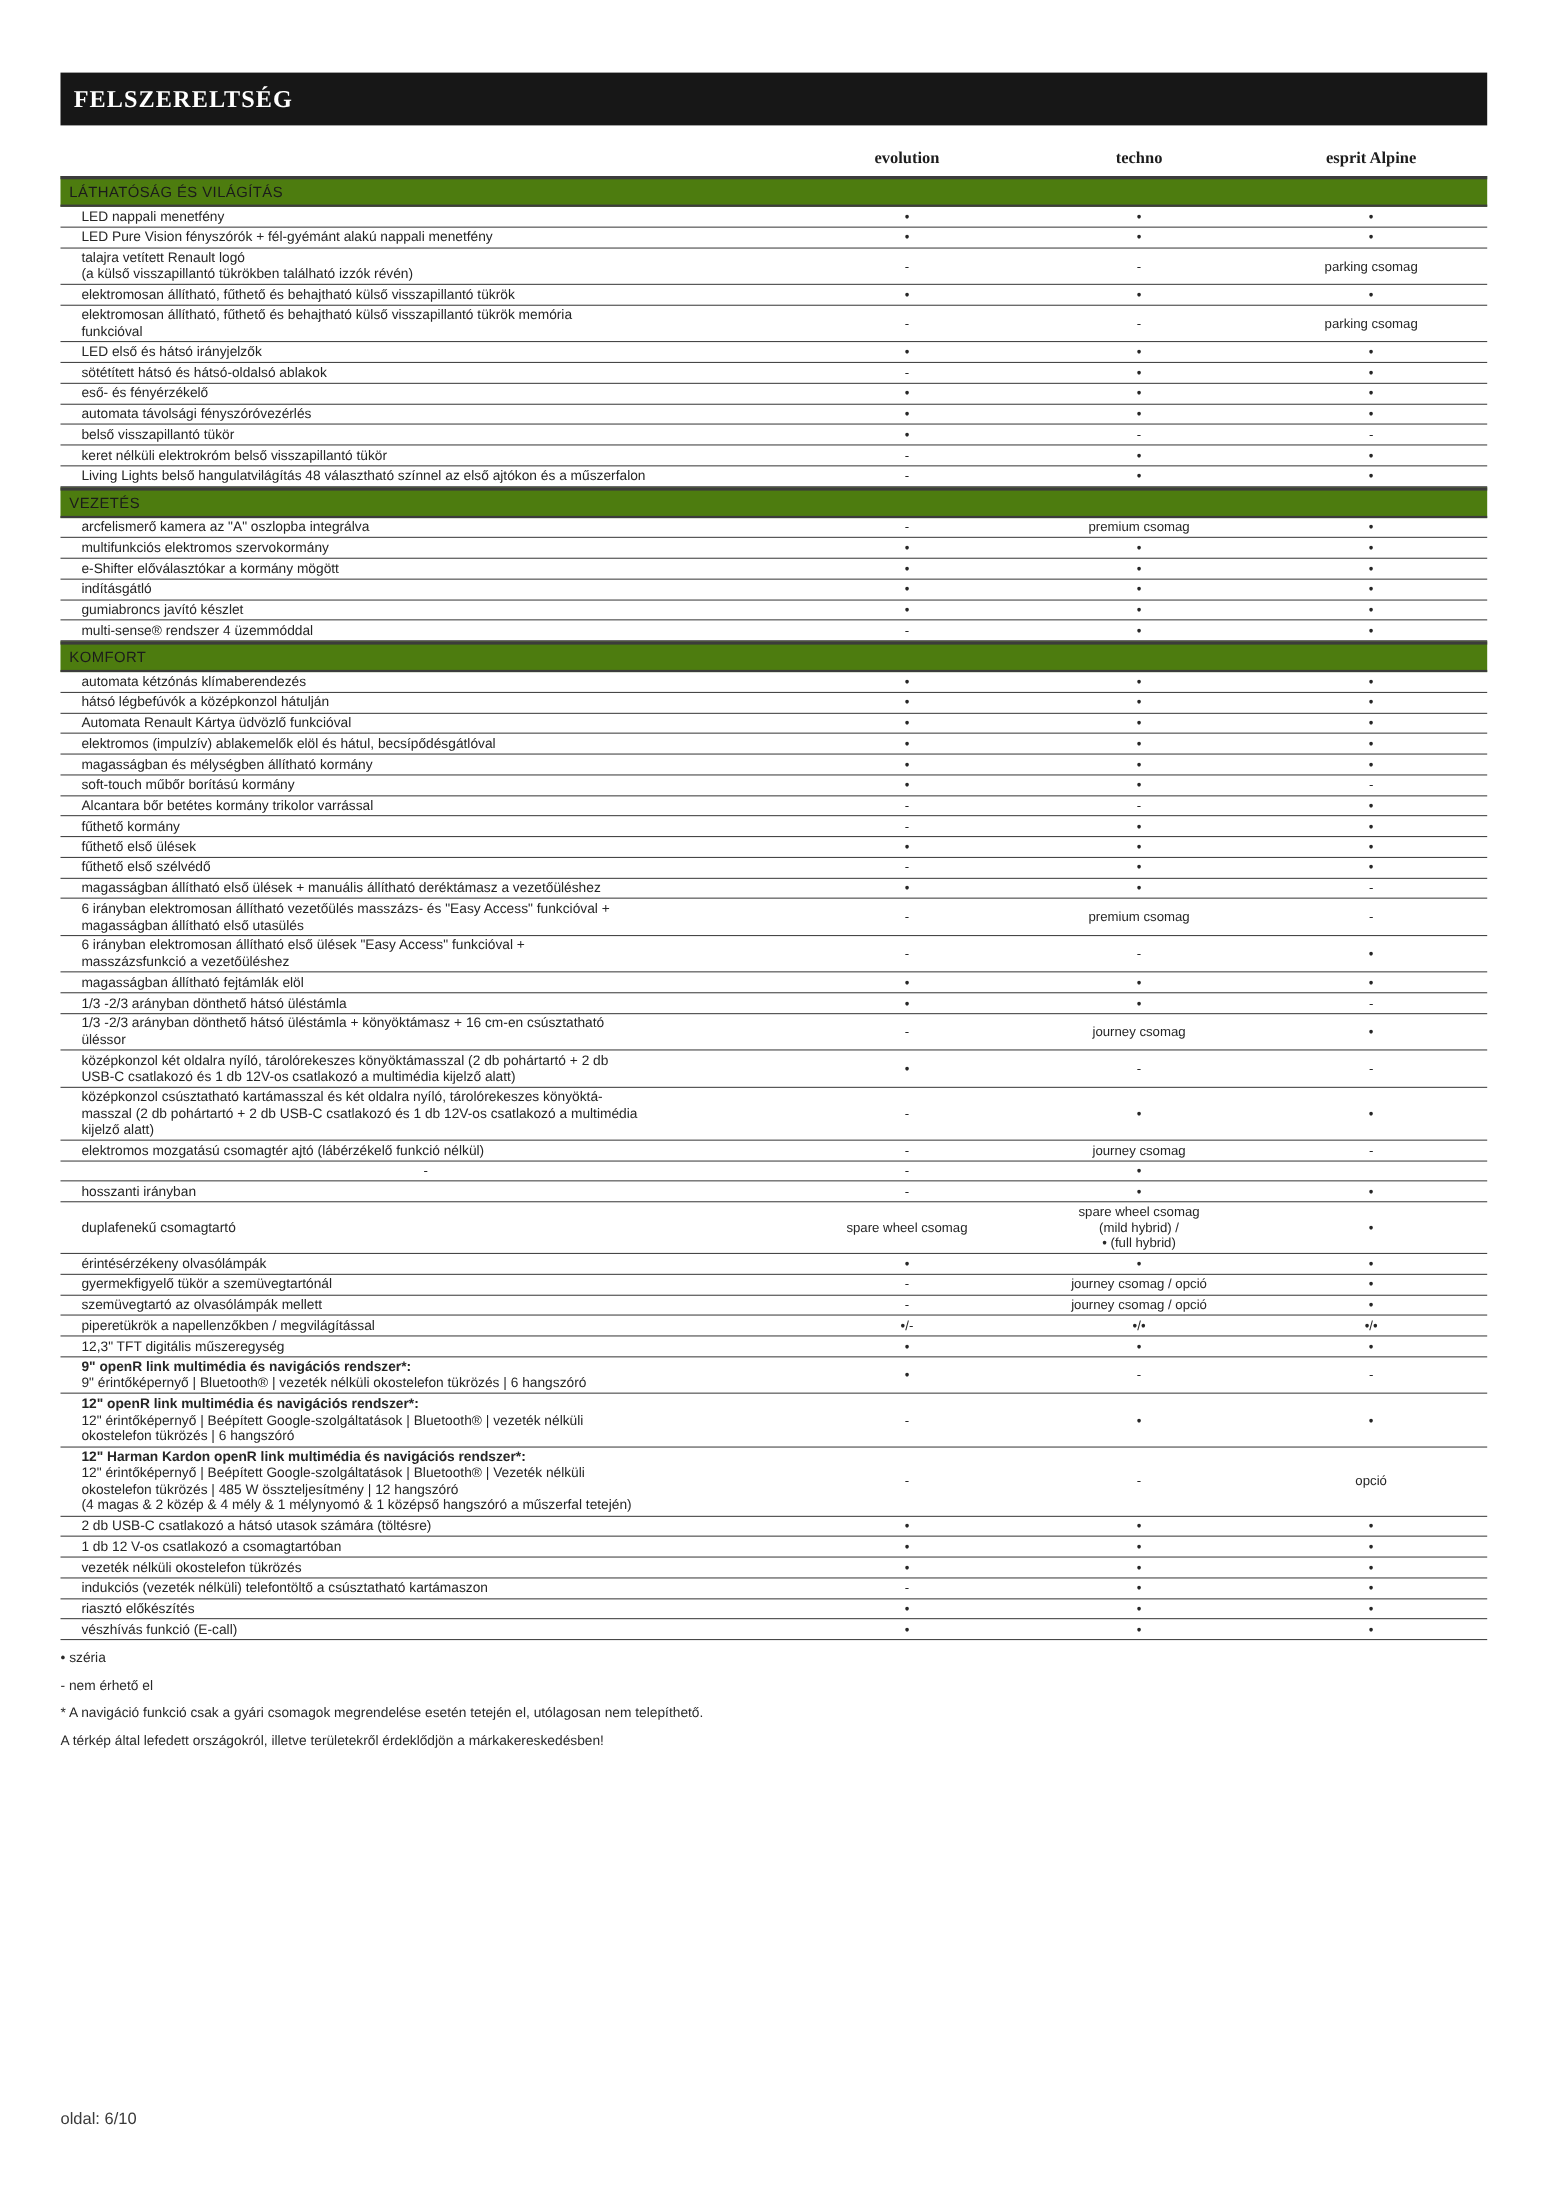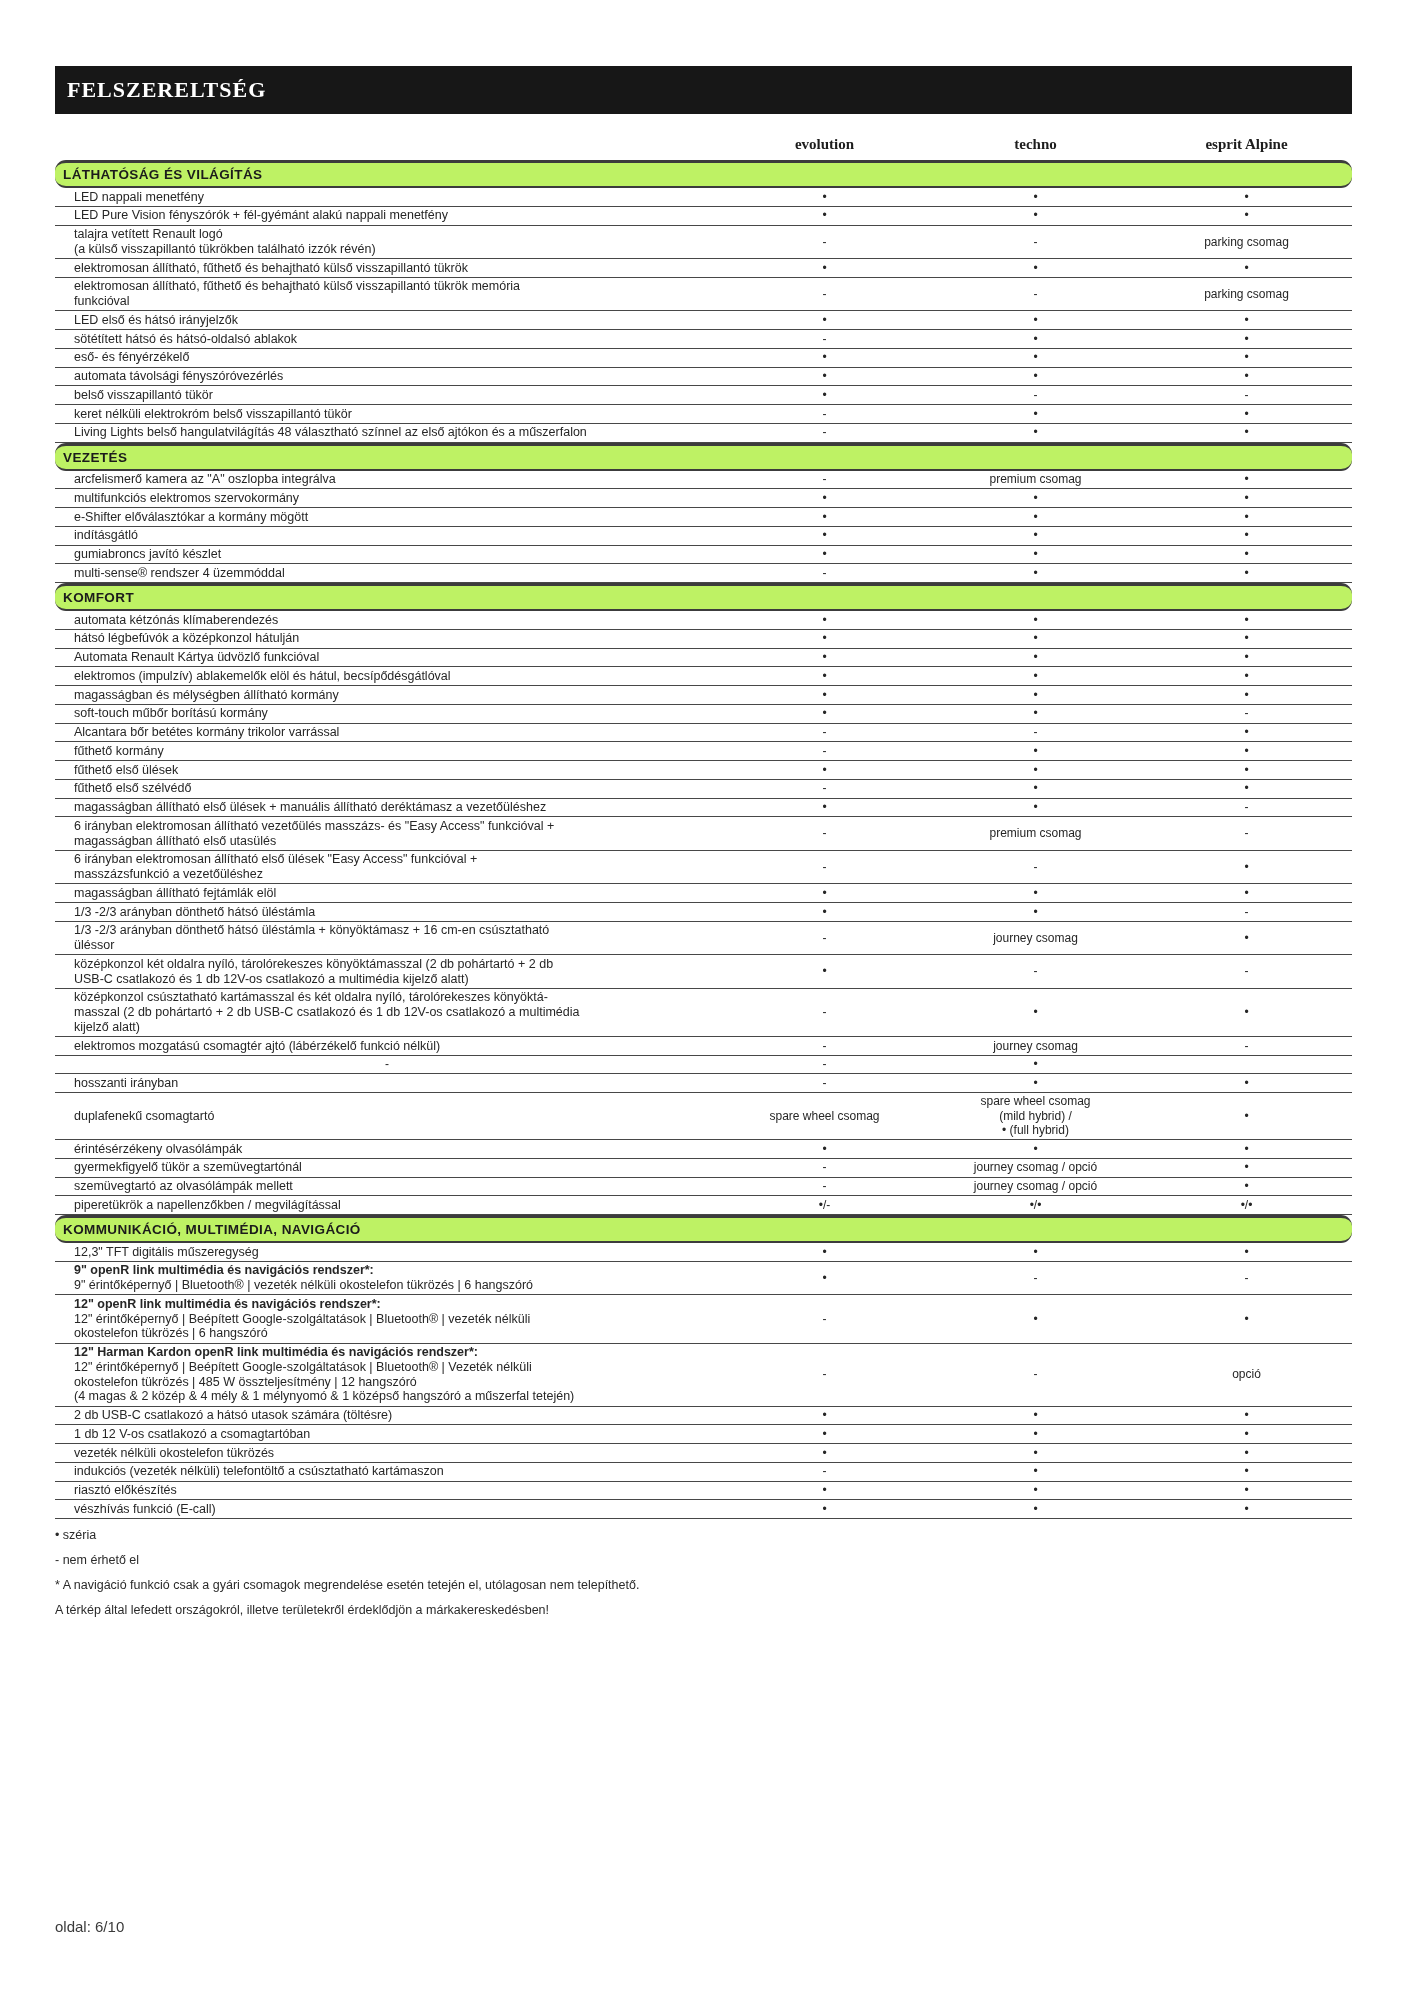--- a/index.html
+++ b/index.html
@@ -4,22 +4,22 @@
 <style>
   html,body{margin:0;padding:0;background:#ffffff;}
   body{font-family:"Liberation Sans",sans-serif;color:#262626;}
   .page{position:relative;width:1414px;height:2000px;background:#fff;overflow:hidden;}
   .content{padding:66px 62px 0 55px;}
   .title-bar{background:#171717;color:#ffffff;font-size:22px;font-weight:bold;
     letter-spacing:1px;padding:11px 14px 11px 12px;font-family:Liberation Serif, serif;}
   .col-headers{display:grid;grid-template-columns:1fr 211px 211px 211px;
     margin-top:22px;font-family:Liberation Serif, serif;}
   .col-headers .ch{text-align:center;font-weight:bold;font-size:15px;padding-bottom:7px;color:#1d1d1d;}
-  .section-bar{background:#bef264;border-top:3px solid #3c3c3c;border-bottom:2px solid #3c3c3c;
-    font-weight:bold;font-size:13.5px;letter-spacing:.4px;padding:4px 8px;color:#1b1b1b;border-radius:11px;}
+  .section-bar{background:#4d7c0f;border-top:3px solid #3c3c3c;border-bottom:2px solid #3c3c3c;
+    font-weight:normal;font-size:13.5px;letter-spacing:.4px;padding:4px 8px;color:#1b1b1b;}
   .row{display:grid;grid-template-columns:1fr 211px 211px 211px;align-items:center;
     border-bottom:1.5px solid #474747;}
   .cell{padding:1.5px 0;}
   .cell.label{padding-left:7px;padding-right:10px;font-size:12.5px;line-height:1.18;white-space:pre-line;margin-left:12px;}
   .cell.label .lbl-bold{font-weight:bold;}
   .cell.val{text-align:center;font-size:12px;line-height:1.2;white-space:pre-line;}
   .legend{margin-top:4px;font-size:12.5px;line-height:2.0;color:#2a2a2a;}
   .legend div{white-space:pre-line;}
   .page-num{position:absolute;left:55px;top:1918px;font-size:15px;color:#3a3a3a;}
 </style>
@@ -308,21 +308,20 @@
           <div class="cell val">-</div>
           <div class="cell val">journey csomag / opció</div>
           <div class="cell val">•</div>
         </div>
         <div class="row">
           <div class="cell label"><div>piperetükrök a napellenzőkben / megvilágítással</div></div>
           <div class="cell val">•/-</div>
           <div class="cell val">•/•</div>
           <div class="cell val">•/•</div>
         </div>
-        <div class="section-bar">KOMMUNIKÁCIÓ, MULTIMÉDIA, NAVIGÁCIÓ</div>
         <div class="row">
           <div class="cell label"><div>12,3" TFT digitális műszeregység</div></div>
           <div class="cell val">•</div>
           <div class="cell val">•</div>
           <div class="cell val">•</div>
         </div>
         <div class="row">
           <div class="cell label"><div class="lbl-bold">9" openR link multimédia és navigációs rendszer*:</div><div>9" érintőképernyő | Bluetooth® | vezeték nélküli okostelefon tükrözés | 6 hangszóró</div></div>
           <div class="cell val">•</div>
           <div class="cell val">-</div>

